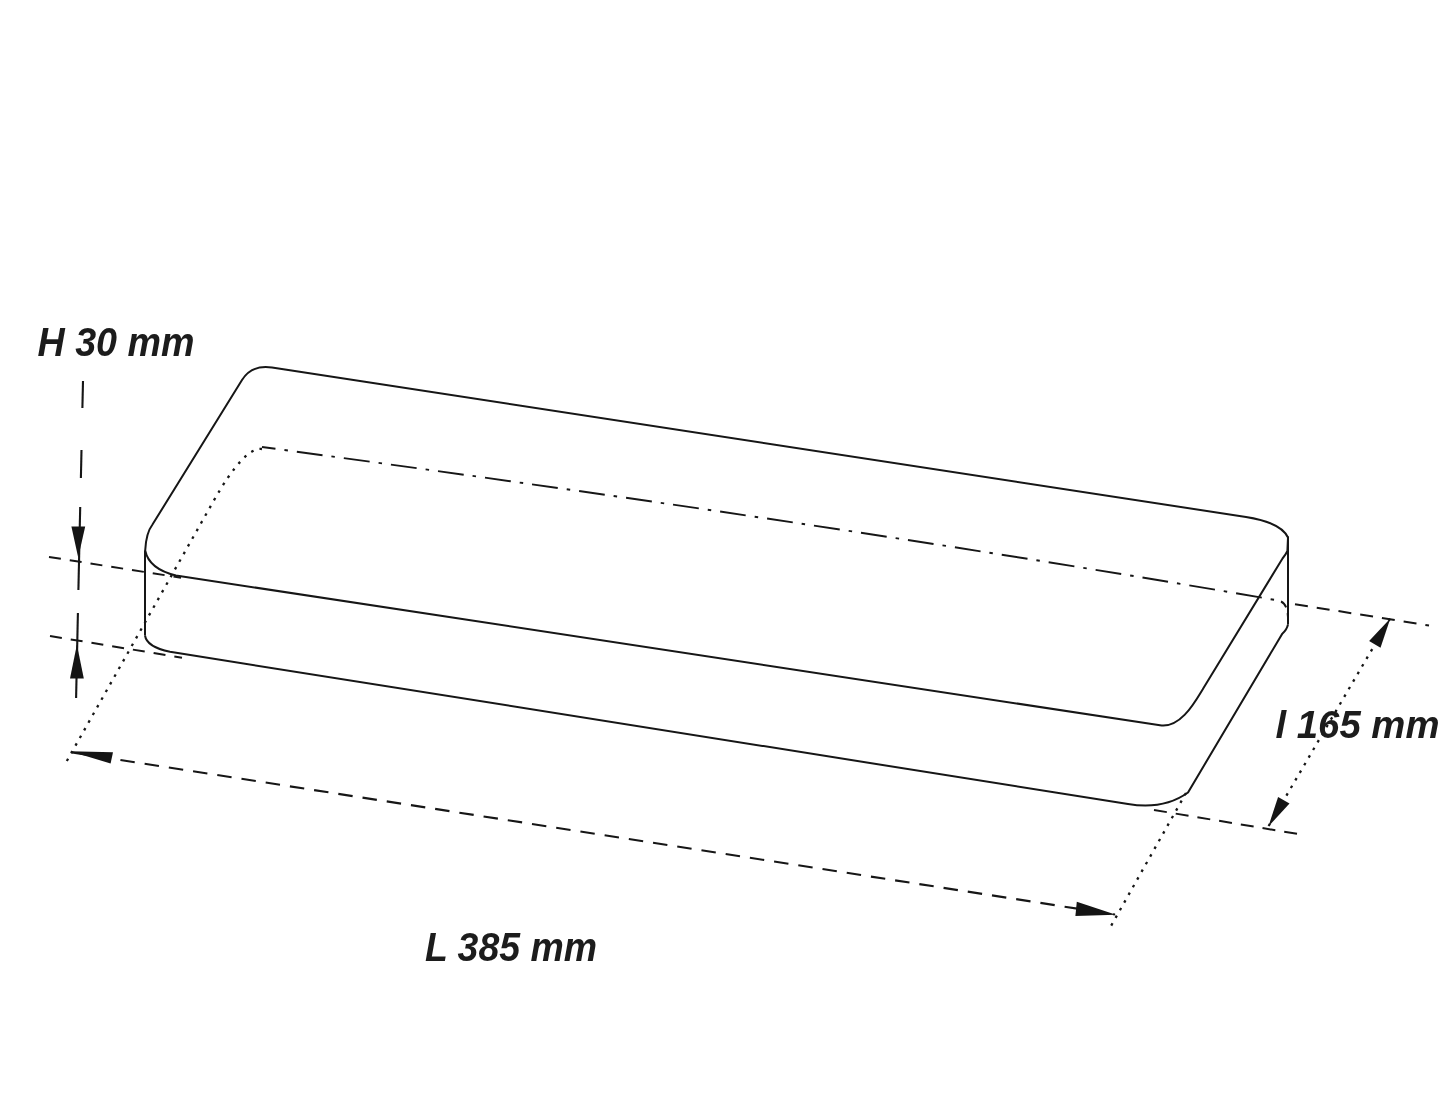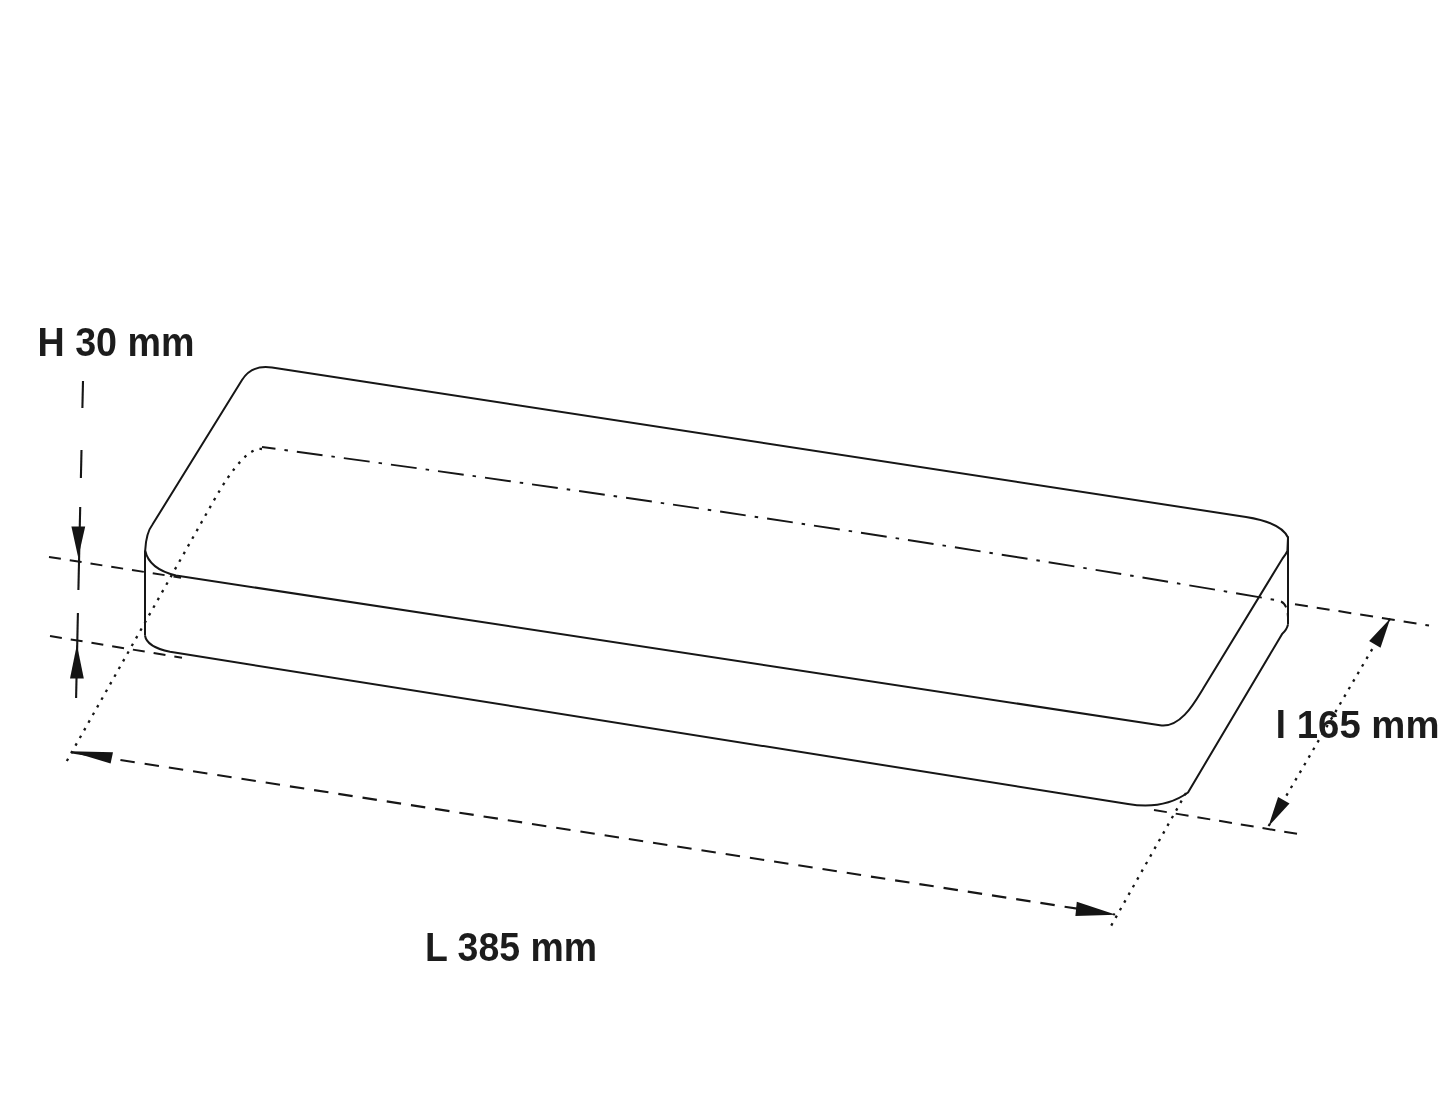--- a/index.html
+++ b/index.html
@@ -1,16 +1,16 @@
 <!DOCTYPE html>
 <html><head>
 <meta charset="utf-8">
 <style>
   html,body{margin:0;padding:0;background:#ffffff;}
-  .wrap{width:1440px;height:1099px;position:relative;background:#ffffff;overflow:hidden;}
+  .wrap{width:1440px;height:1099px;position:relative;background:#ffffff;overflow:hidden;font-style:italic;}
   svg{position:absolute;left:0;top:0;}
   text{font-family:"Liberation Sans", sans-serif;font-weight:bold;fill:#1c1c1c;}
 </style>
 </head>
 <body>
 <div class="wrap">
 <svg width="1440" height="1099" viewBox="0 0 1440 1099">
   <g fill="none" stroke="#161616" stroke-width="2">
 
     <path d="M 145.2,550.5 Q 146,533 152.5,524.5 L 242,380 Q 251.5,364.5 272,367.5 L 1246,517 Q 1281,522.5 1288,537.5 L 1287.4,551 Q 1285.6,554.8 1282.5,558.5 L 1203.5,688 C 1195.5,701 1181,728.5 1160,725.3 L 176,575.5 Q 149,569 145.2,550.5 Z"></path>

